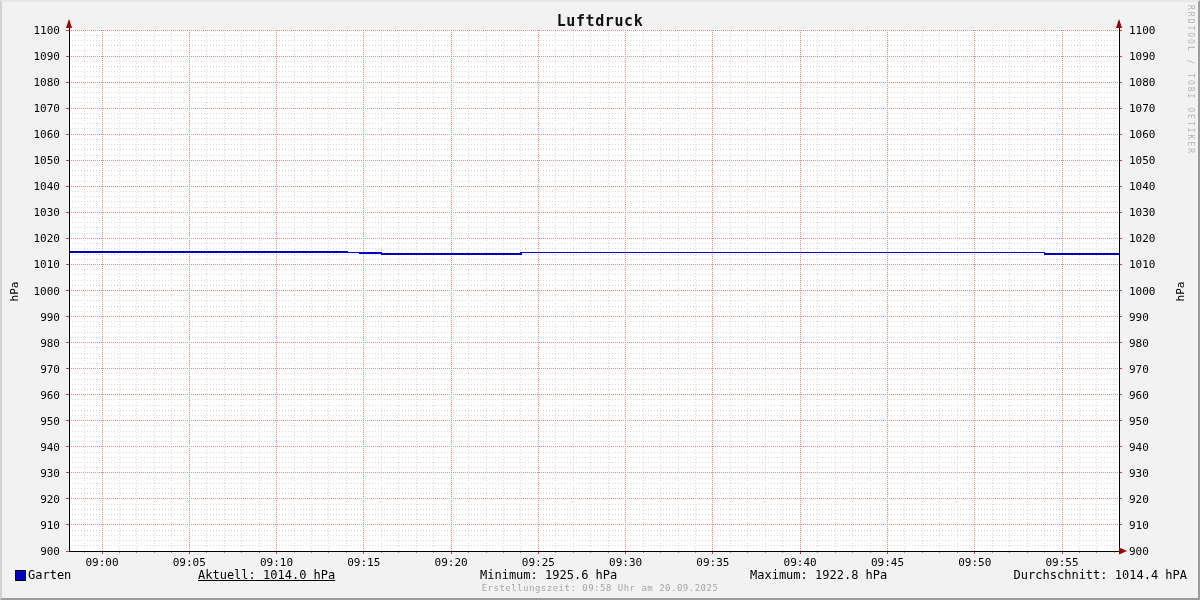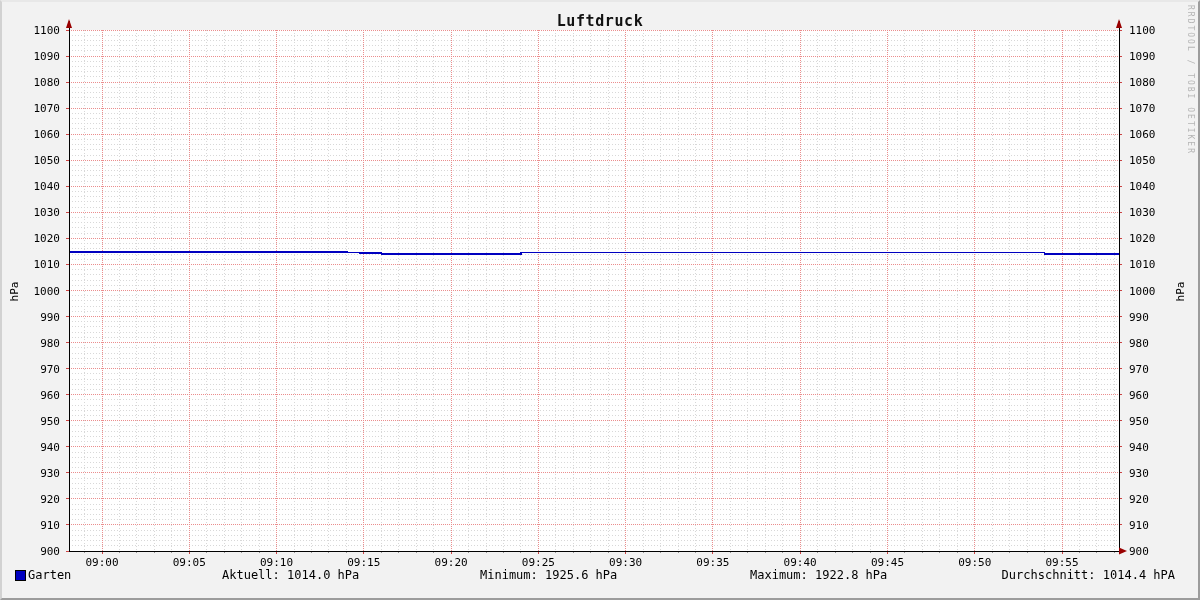--- a/index.html
+++ b/index.html
@@ -18,24 +18,24 @@
   .ylab {
     position:absolute; width:40px; text-align:center;
     font-size:11px; color:#000; transform:rotate(-90deg);
   }
   .ylab-left  { left:-8px;  top:283px; }
   .ylab-right { left:1158px; top:283px; }
   .legend-row { position:absolute; left:0; top:566px; width:1200px; height:15px; font-size:12px; color:#000; }
   .series-key { position:absolute; left:13px; top:0; display:flex; align-items:center; gap:2px; }
   .swatch { display:inline-block; width:11px; height:11px; border:1px solid #000; }
   .stat { position:absolute; top:0; white-space:pre; }
-  .stat-aktuell { left:220px; }
+  .stat-aktuell { left:196px;text-decoration:underline; }
   .stat-minimum { left:478px; }
   .stat-maximum { left:748px; }
-  .stat-durchschnitt { right:27px; }
+  .stat-durchschnitt { right:15px; }
   .footer {
     position:absolute; left:0; right:0; top:581px; text-align:center;
     font-size:9px; color:#a6a6a6; letter-spacing:0.5px;
   }
   .watermark {
     position:absolute; top:3px; right:3px;
     writing-mode:vertical-rl; font-size:8px; letter-spacing:2px;
     color:#b5b5b5; white-space:pre;
   }
 </style>
@@ -380,14 +380,15 @@
     <span class="series-key">
       <span class="swatch" id="legend-swatch" style="background: rgb(0, 0, 192);"></span>
       <span>Garten</span>
     </span>
     <span class="stat stat-aktuell">Aktuell: 1014.0 hPa</span>
     <span class="stat stat-minimum">Minimum: 1925.6 hPa</span>
     <span class="stat stat-maximum">Maximum: 1922.8 hPa</span>
     <span class="stat stat-durchschnitt">Durchschnitt: 1014.4 hPA</span>
   </div>
 
+  <div class="footer">Erstellungszeit: 09:58 Uhr am 20.09.2025</div>
   <div class="watermark">RRDTOOL / TOBI OETIKER</div>
 </div>
 
 </body></html>

